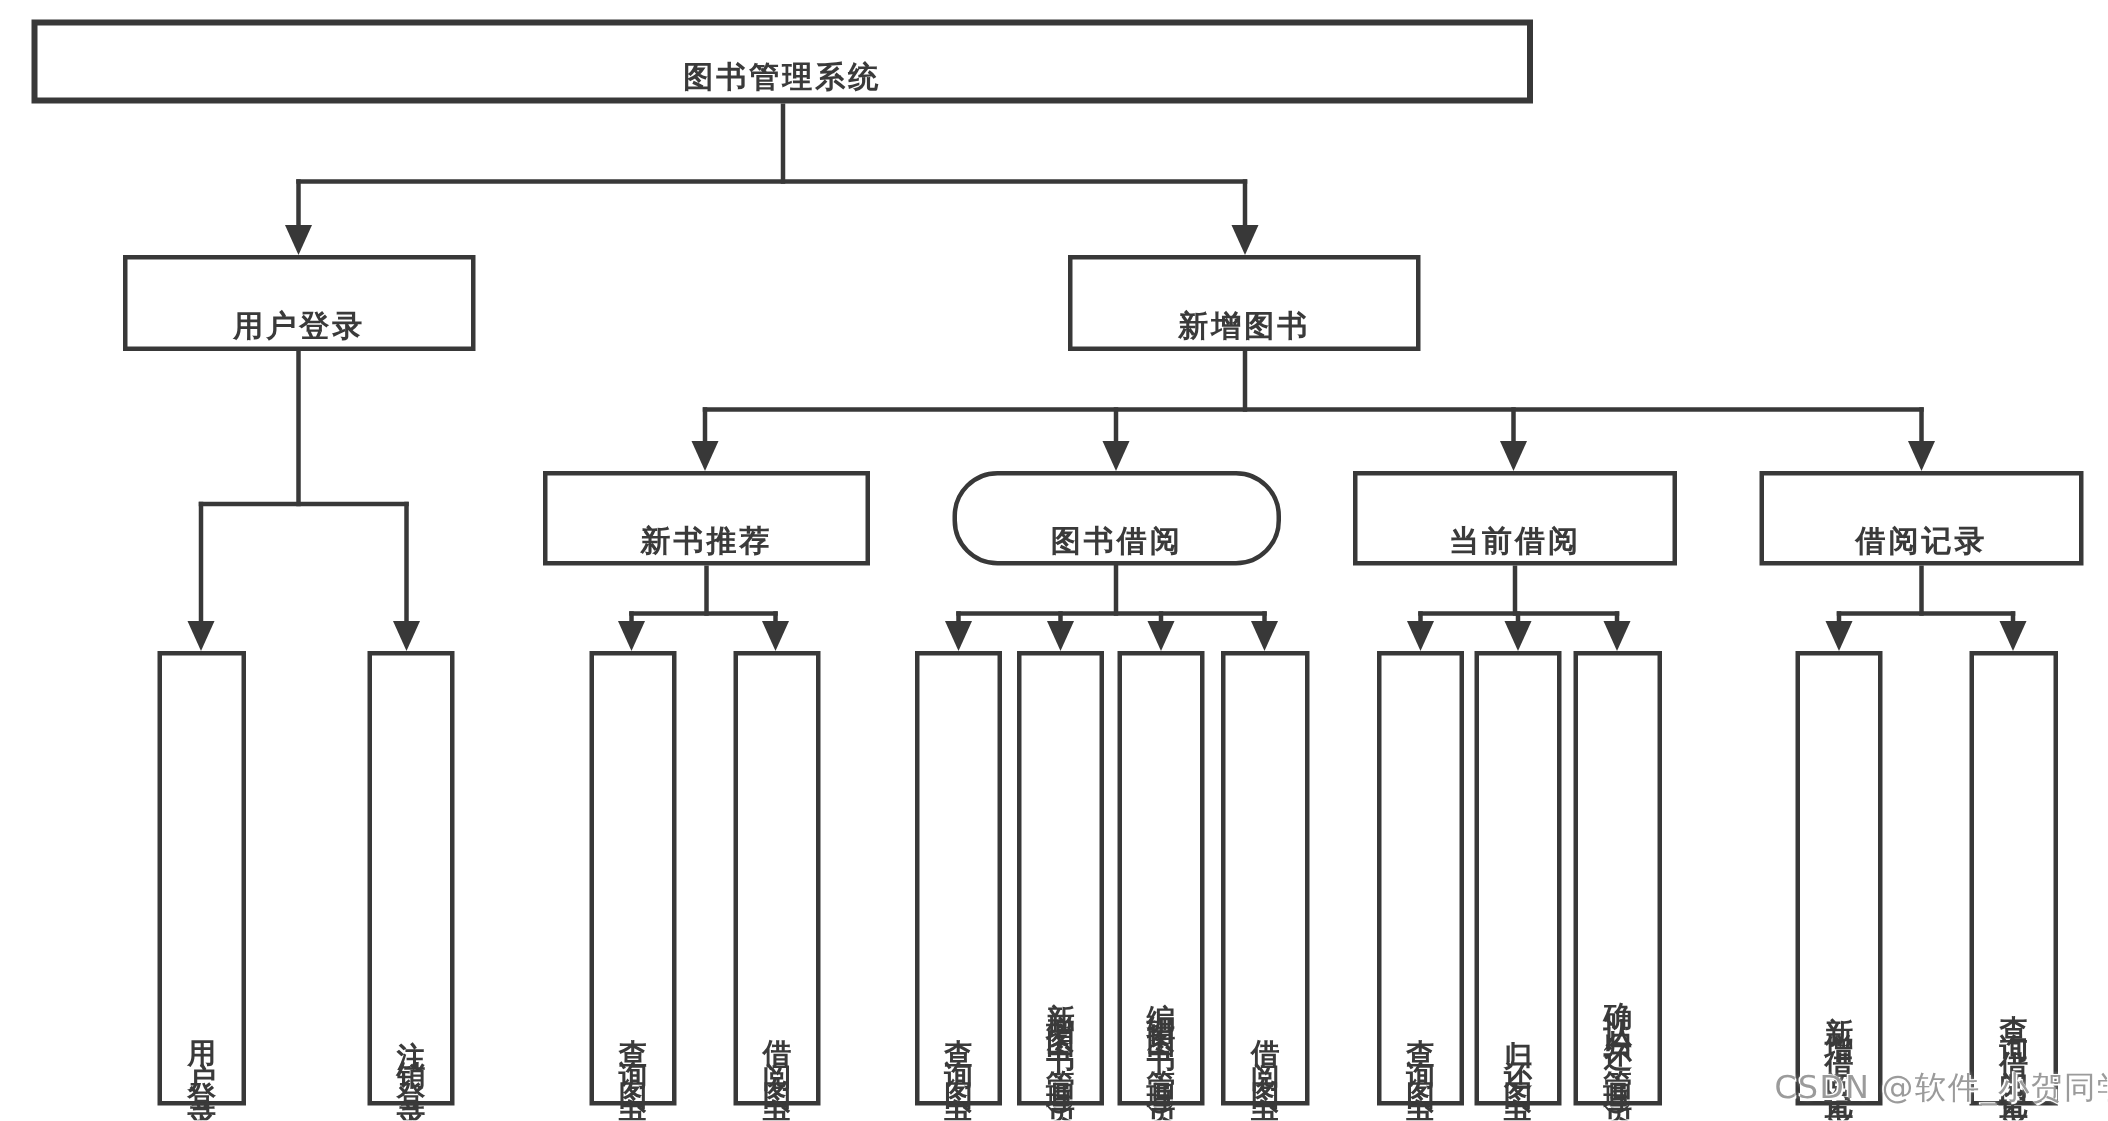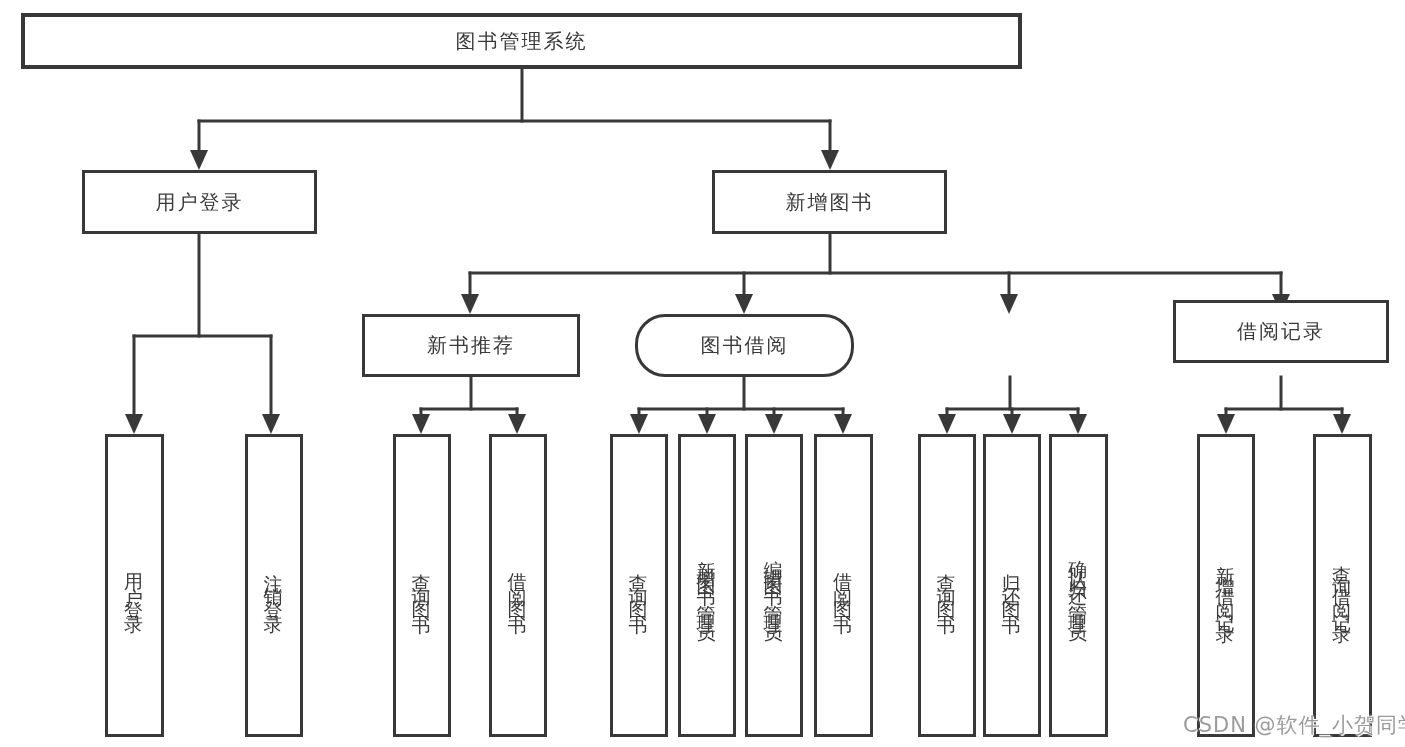--- a/index.html
+++ b/index.html
@@ -16,22 +16,23 @@
     overflow:hidden;
   }
   svg.edges{position:absolute;left:0;top:0;z-index:1;}
   svg.edges .edge{stroke:var(--line);stroke-width:3;fill:none;stroke-linecap:square;}
   svg.edges .head{fill:var(--line);stroke:none;}
   .node{
     position:absolute;z-index:2;
     box-sizing:border-box;
     border:3px solid var(--line);
     background:var(--bg);
-    display:flex;align-items:center;justify-content:center;
+    display:flex;align-items:flex-end;justify-content:center;
     color:var(--text);
+    font-weight:bold;
   }
   .node.root{border-width:4px;}
   .h-label{
     font-size:20px;letter-spacing:2px;white-space:nowrap;
     color:var(--text);
   }
   .leaf .v-label{
     writing-mode:vertical-rl;
     text-orientation:mixed;
     font-size:19px;
@@ -127,21 +128,24 @@
   <div class="node" style="left:712px;top:170px;width:235px;height:64px;">
     <span class="h-label">新增图书</span>
   </div>
 
   <div class="node" style="left:362px;top:314px;width:218px;height:63px;">
     <span class="h-label">新书推荐</span>
   </div>
   <div class="node" style="left:635px;top:314px;width:219px;height:63px;border-radius:30px;">
     <span class="h-label">图书借阅</span>
   </div>
-  <div class="node" style="left:1173px;top:300px;width:216px;height:63px;">
+  <div class="node" style="left:902px;top:314px;width:216px;height:63px;">
+    <span class="h-label">当前借阅</span>
+  </div>
+  <div class="node" style="left:1173px;top:314px;width:216px;height:63px;">
     <span class="h-label">借阅记录</span>
   </div>
 
   <div class="node leaf short" style="left:105px;top:434px;width:59px;height:303px;">
     <span class="v-label">用户登录</span>
   </div>
   <div class="node leaf short" style="left:245px;top:434px;width:58px;height:303px;">
     <span class="v-label">注销登录</span>
   </div>
 

